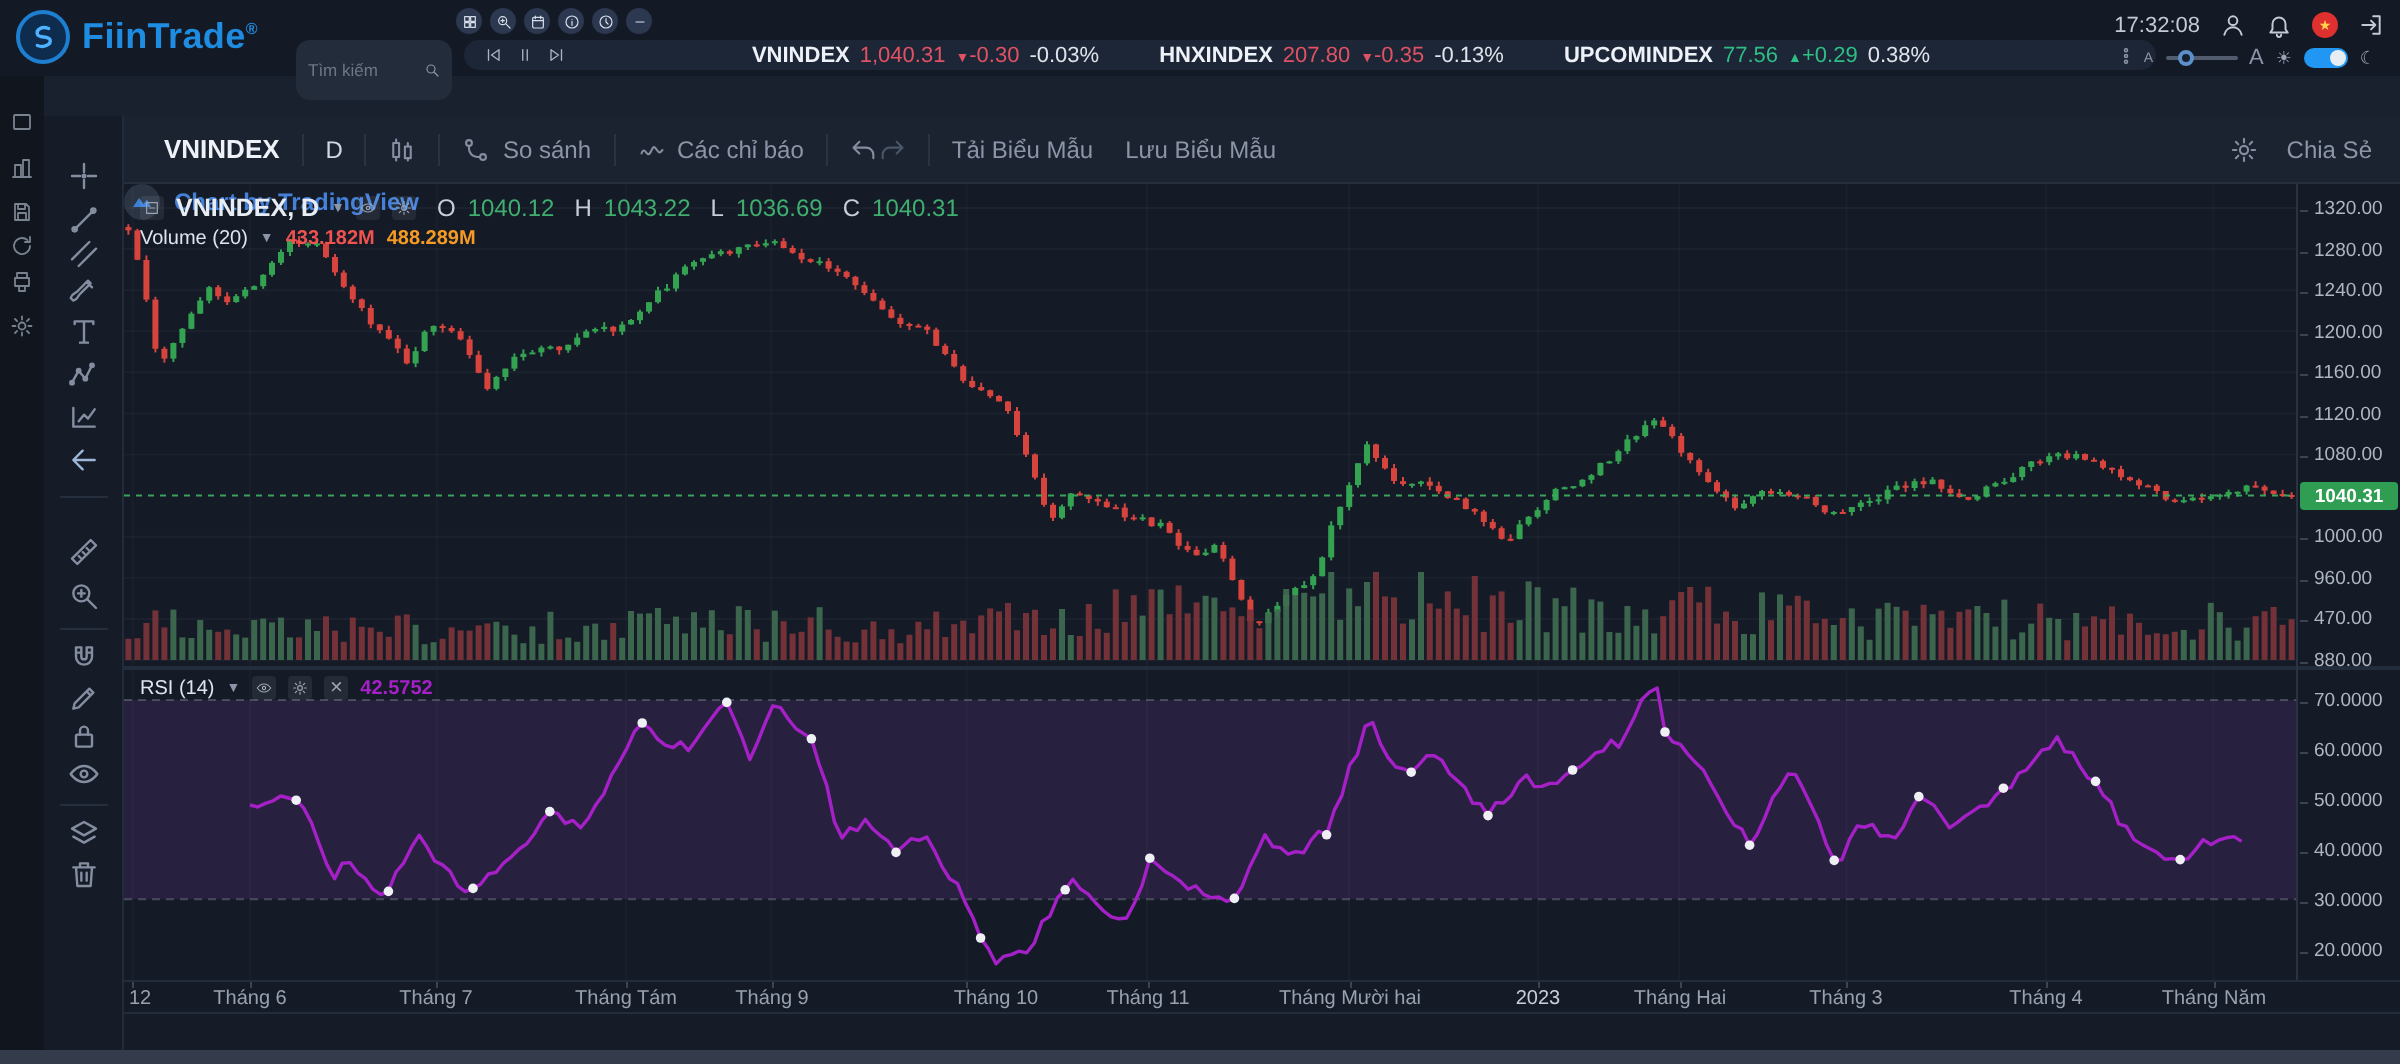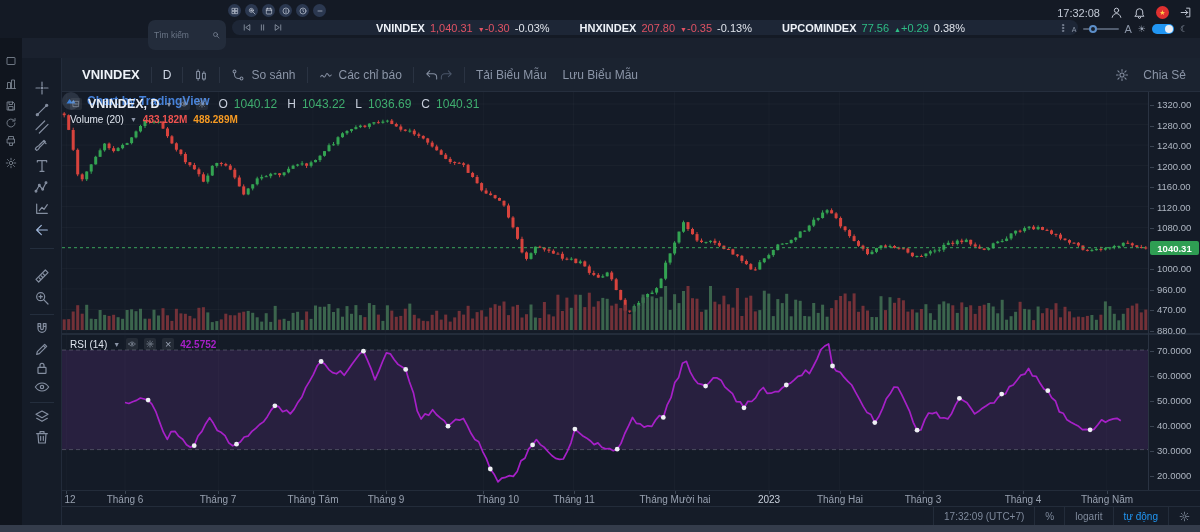--- a/index.html
+++ b/index.html
@@ -131,20 +131,28 @@
   .btm-item.blue{color:#2196f3;}
   #btm-gear{width:11px;height:11px;color:#7f8a9c;}
   #page-strip{left:0;top:525px;width:1200px;height:7px;background:#343c4b;}
 </style>
 </head>
 <body>
 
 <div id="app">
 
   <div id="topbar" class="abs">
+    <div id="brand" class="abs">
+      <span id="logo">
+        <svg viewBox="0 0 24 24" fill="none" stroke="currentColor" stroke-width="2.4" stroke-linecap="round">
+          <path d="M16 6c-5-2-9 1-8 4s8 1 9 4-4 6-9 4"></path>
+          </svg>
+      </span>
+      <span id="brand-text"><span>FiinTrade</span><sup>®</sup></span>
+    </div>
     <div id="searchbox" class="abs">
       <span class="ph">Tìm kiếm</span>
       <span class="ic">
           <svg viewBox="0 0 24 24" fill="none" stroke="currentColor" stroke-width="1.8" stroke-linecap="round" stroke-linejoin="round">
             <circle cx="10.5" cy="10.5" r="6"></circle>
             <path d="M15 15l6 6"></path>
           </svg>
         </span>
     </div>
     <div id="quick-icons" class="abs">
@@ -1390,30 +1398,16 @@
       <span class="xlab" style="left: 778px;">Tháng Hai</span>
       <span class="xtick" style="left: 861px;"></span>
       <span class="xlab" style="left: 861px;">Tháng 3</span>
       <span class="xtick" style="left: 961px;"></span>
       <span class="xlab" style="left: 961px;">Tháng 4</span>
       <span class="xtick" style="left: 1045px;"></span>
       <span class="xlab" style="left: 1045px;">Tháng Năm</span>
     </div>
 
   <div id="bottom-toolbar" class="abs">
-    <div id="btm-right">
-      <span class="btm-item">17:32:09 (UTC+7)</span>
-      <span class="btm-item">%</span>
-      <span class="btm-item">logarit</span>
-      <span class="btm-item blue">tự động</span>
-      <span class="btm-item">
-          <span id="btm-gear" class="ic">
-            <svg viewBox="0 0 24 24" fill="none" stroke="currentColor" stroke-width="1.8" stroke-linecap="round" stroke-linejoin="round">
-              <circle cx="12" cy="12" r="3.5"></circle>
-              <path d="M12 2.5v3M12 18.5v3M2.5 12h3M18.5 12h3M5 5l2.1 2.1M16.9 16.9L19 19M19 5l-2.1 2.1M7.1 16.9L5 19"></path>
-            </svg>
-          </span>
-        </span>
-    </div>
   </div>
 
   <div id="page-strip" class="abs"></div>
 </div>
 
 </body></html>

